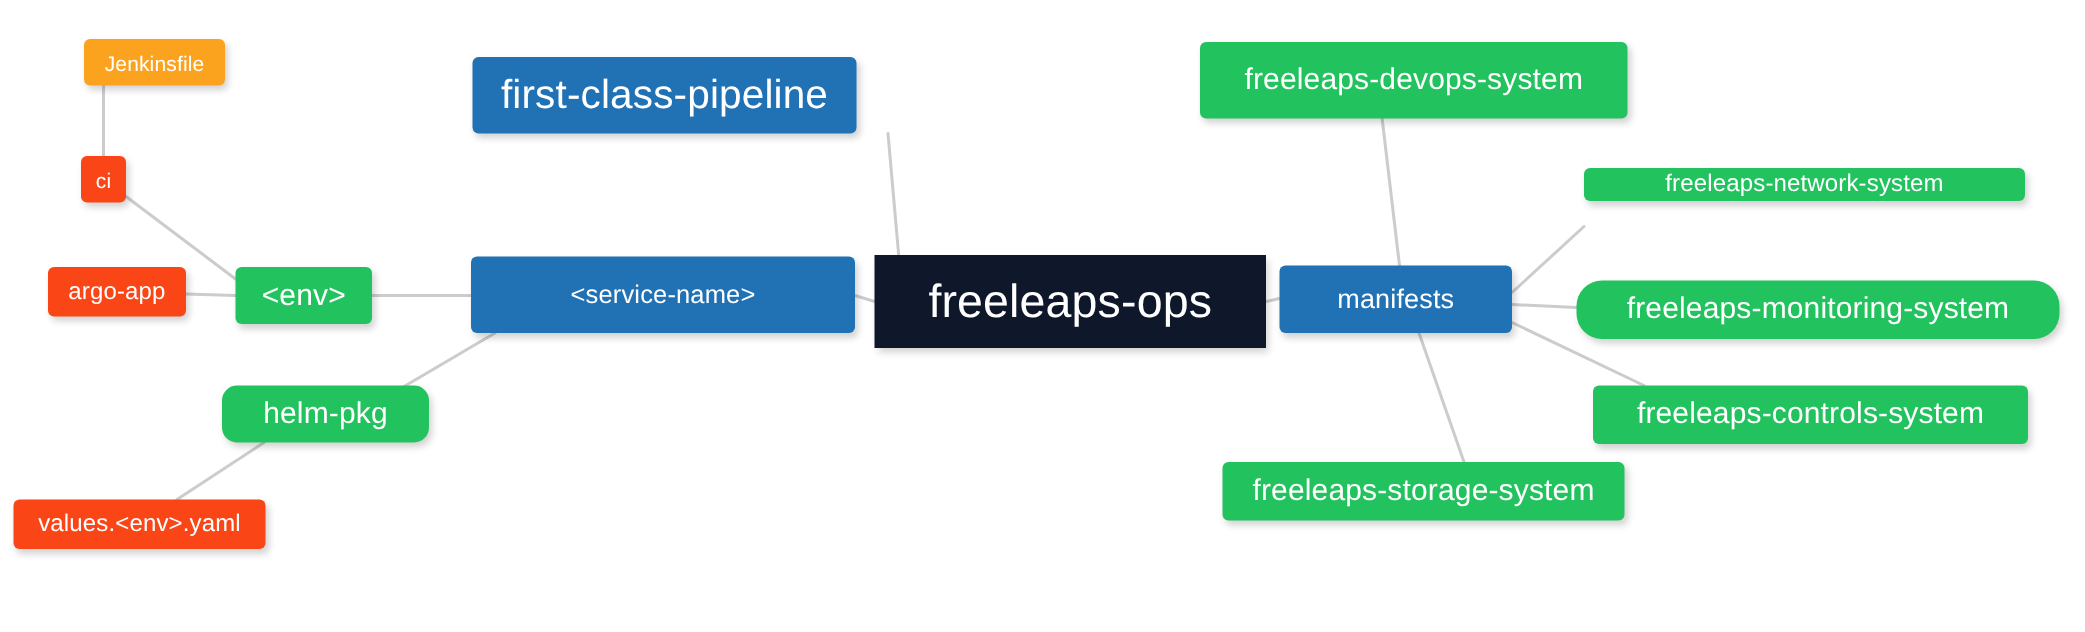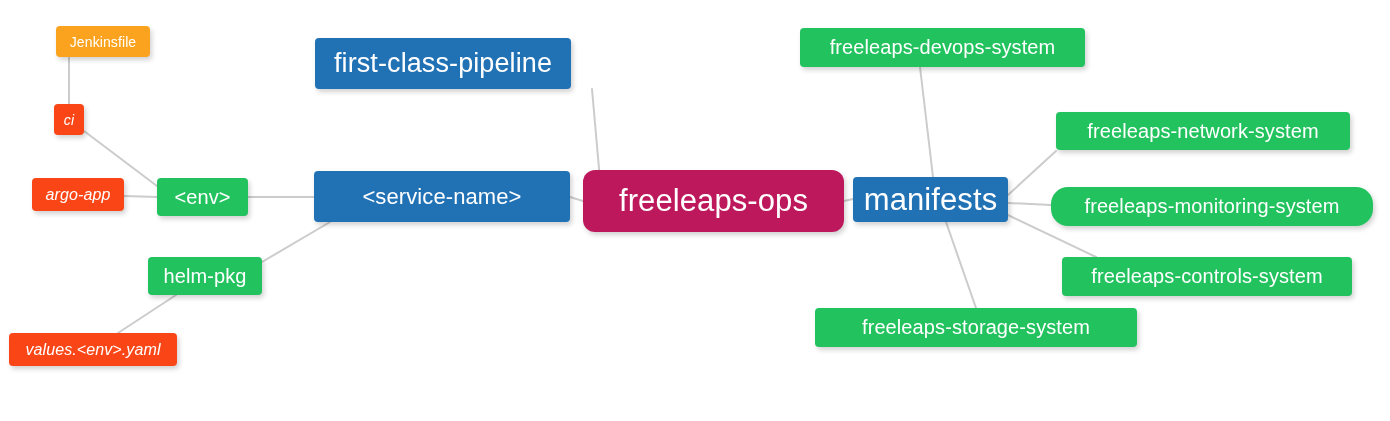--- a/index.html
+++ b/index.html
@@ -31,27 +31,27 @@
     display: flex;
     align-items: center;
     justify-content: center;
     color: #ffffff;
     white-space: nowrap;
     border-radius: 4px;
     box-shadow: 2px 3px 5px rgba(0,0,0,0.18);
     letter-spacing: 0.1px;
   }
   .node.root {
-    background: #be185d;
-    border-radius: 12px;
+    background: #0f172a;
+    border-radius: 0;
   }
   .node.blue   { background: #2171b5; }
   .node.green  { background: #22c35e; }
   .node.orange { background: #fba31e; }
-  .node.red    { background: #fa4616; font-style: italic; }
+  .node.red    { background: #fa4616; }
 </style>
 </head>
 <body>
 
 <div id="mindmap-canvas">
   <svg id="edge-layer" width="1390" height="421" viewBox="0 0 1390 421">
       <line x1="583" y1="201" x2="570" y2="197" stroke="#cccccc" stroke-width="2" stroke-linecap="round"></line>
       <line x1="600" y1="180" x2="592" y2="89" stroke="#cccccc" stroke-width="2" stroke-linecap="round"></line>
       <line x1="844" y1="201" x2="853" y2="199" stroke="#cccccc" stroke-width="2" stroke-linecap="round"></line>
       <line x1="314" y1="197" x2="244" y2="197" stroke="#cccccc" stroke-width="2" stroke-linecap="round"></line>
@@ -61,28 +61,28 @@
       <line x1="69" y1="104" x2="69" y2="57" stroke="#cccccc" stroke-width="2" stroke-linecap="round"></line>
       <line x1="176" y1="295" x2="118" y2="333" stroke="#cccccc" stroke-width="2" stroke-linecap="round"></line>
       <line x1="933" y1="177" x2="920" y2="67" stroke="#cccccc" stroke-width="2" stroke-linecap="round"></line>
       <line x1="1008" y1="195" x2="1056" y2="151" stroke="#cccccc" stroke-width="2" stroke-linecap="round"></line>
       <line x1="1008" y1="203" x2="1051" y2="205" stroke="#cccccc" stroke-width="2" stroke-linecap="round"></line>
       <line x1="1008" y1="215" x2="1096" y2="257" stroke="#cccccc" stroke-width="2" stroke-linecap="round"></line>
       <line x1="946" y1="222" x2="976" y2="308" stroke="#cccccc" stroke-width="2" stroke-linecap="round"></line>
     </svg>
   <div id="node-layer">
       <div class="node root" style="left: 583px; top: 170px; width: 261px; height: 62px; font-size: 31px;">freeleaps-ops</div>
-      <div class="node blue" style="left: 314px; top: 171px; width: 256px; height: 51px; font-size: 22px;">&lt;service-name&gt;</div>
+      <div class="node blue" style="left: 314px; top: 171px; width: 256px; height: 51px; font-size: 17px;">&lt;service-name&gt;</div>
       <div class="node blue" style="left: 315px; top: 38px; width: 256px; height: 51px; font-size: 27px;">first-class-pipeline</div>
-      <div class="node blue" style="left: 853px; top: 177px; width: 155px; height: 45px; font-size: 31px; text-align: right;">manifests</div>
+      <div class="node blue" style="left: 853px; top: 177px; width: 155px; height: 45px; font-size: 18px; text-align: right;">manifests</div>
       <div class="node green" style="left: 157px; top: 178px; width: 91px; height: 38px; font-size: 20px;">&lt;env&gt;</div>
-      <div class="node green" style="left: 148px; top: 257px; width: 114px; height: 38px; font-size: 20px;">helm-pkg</div>
+      <div class="node green" style="left: 148px; top: 257px; width: 138px; height: 38px; font-size: 20px; border-radius: 10px;">helm-pkg</div>
       <div class="node orange" style="left: 22px; top: 26px; width: 94px; height: 31px; font-size: 14px; margin-left: 34px;">Jenkinsfile</div>
       <div class="node red" style="left: 54px; top: 104px; width: 30px; height: 31px; font-size: 14px;">ci</div>
       <div class="node red" style="left: 32px; top: 178px; width: 92px; height: 33px; font-size: 16px;">argo-app</div>
       <div class="node red" style="left: 9px; top: 333px; width: 168px; height: 33px; font-size: 16px;">values.&lt;env&gt;.yaml</div>
-      <div class="node green" style="left: 800px; top: 28px; width: 285px; height: 39px; font-size: 20px;">freeleaps-devops-system</div>
-      <div class="node green" style="left: 1056px; top: 112px; width: 294px; height: 38px; font-size: 20px;">freeleaps-network-system</div>
+      <div class="node green" style="left: 800px; top: 28px; width: 285px; height: 51px; font-size: 20px;">freeleaps-devops-system</div>
+      <div class="node green" style="left: 1056px; top: 112px; width: 294px; height: 22px; font-size: 16px;">freeleaps-network-system</div>
       <div class="node green" style="left: 1051px; top: 187px; width: 322px; height: 39px; font-size: 20px; border-radius: 17px;">freeleaps-monitoring-system</div>
       <div class="node green" style="left: 1062px; top: 257px; width: 290px; height: 39px; font-size: 20px;">freeleaps-controls-system</div>
-      <div class="node green" style="left: 815px; top: 308px; width: 322px; height: 39px; font-size: 20px;">freeleaps-storage-system</div>
+      <div class="node green" style="left: 815px; top: 308px; width: 268px; height: 39px; font-size: 20px;">freeleaps-storage-system</div>
     </div>
 </div>
 
 </body></html>

